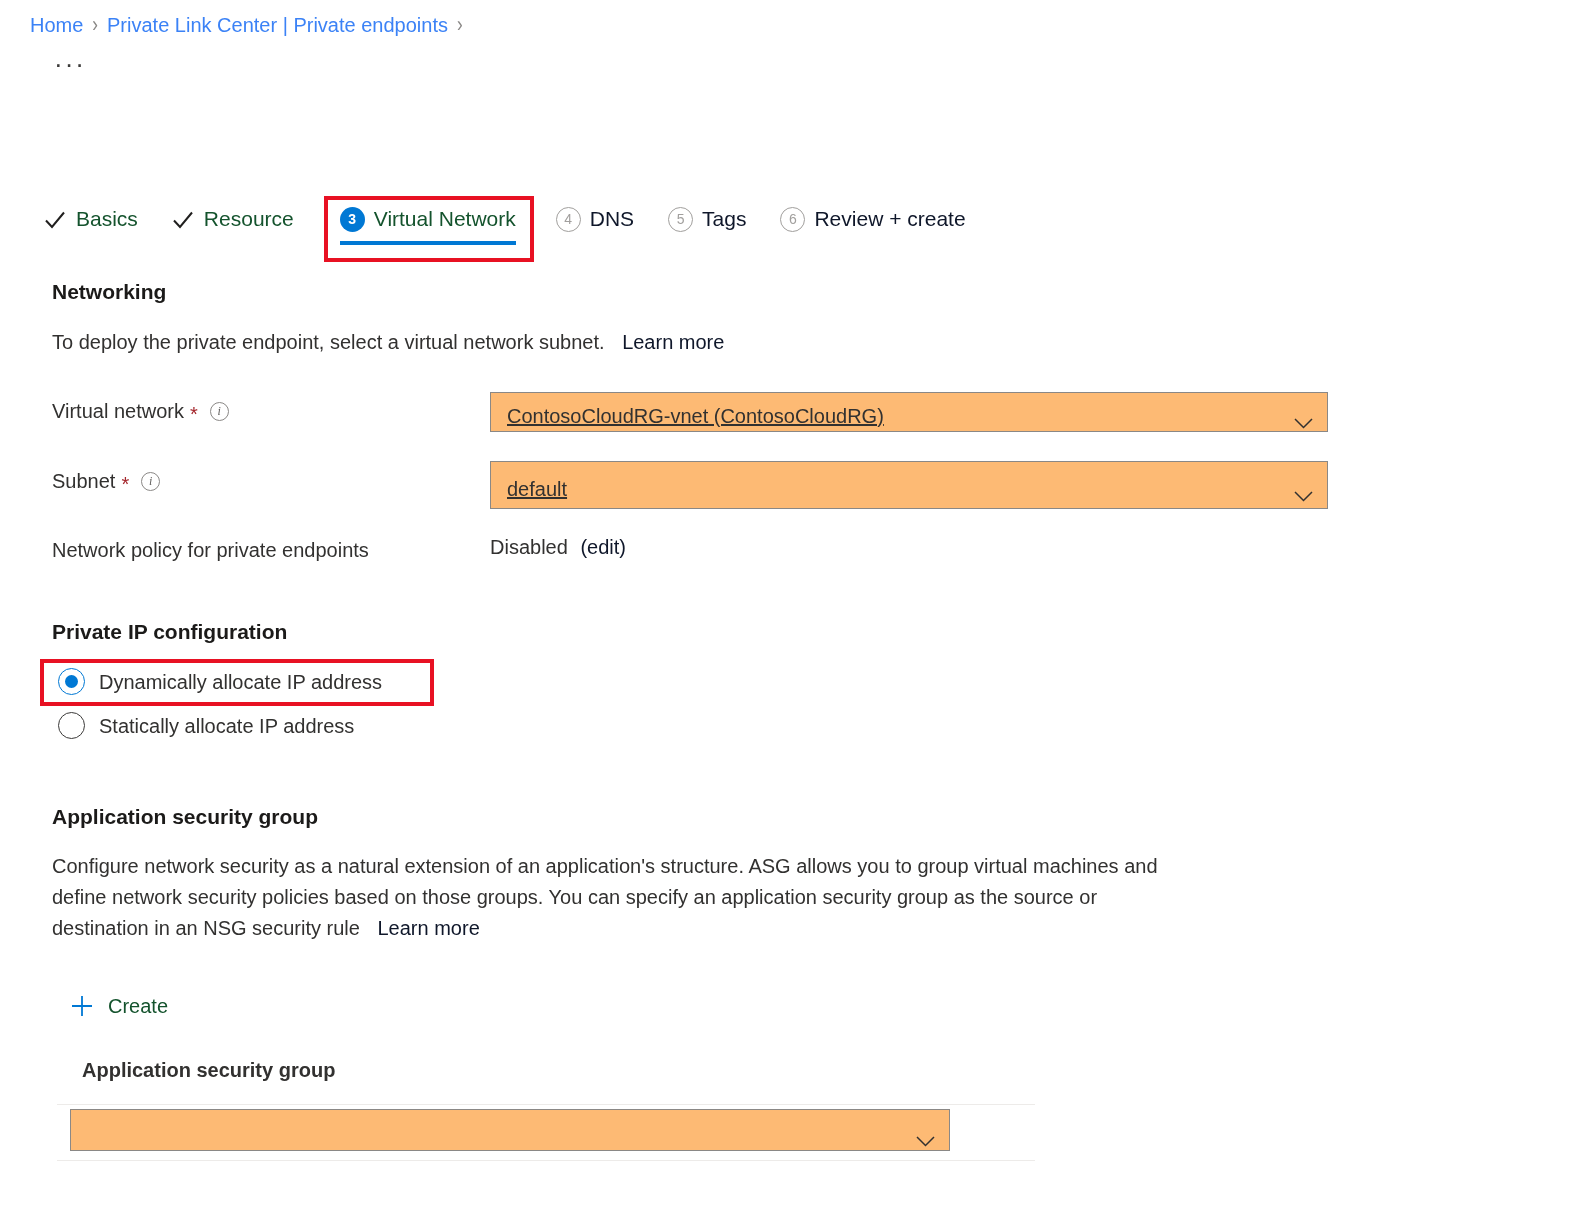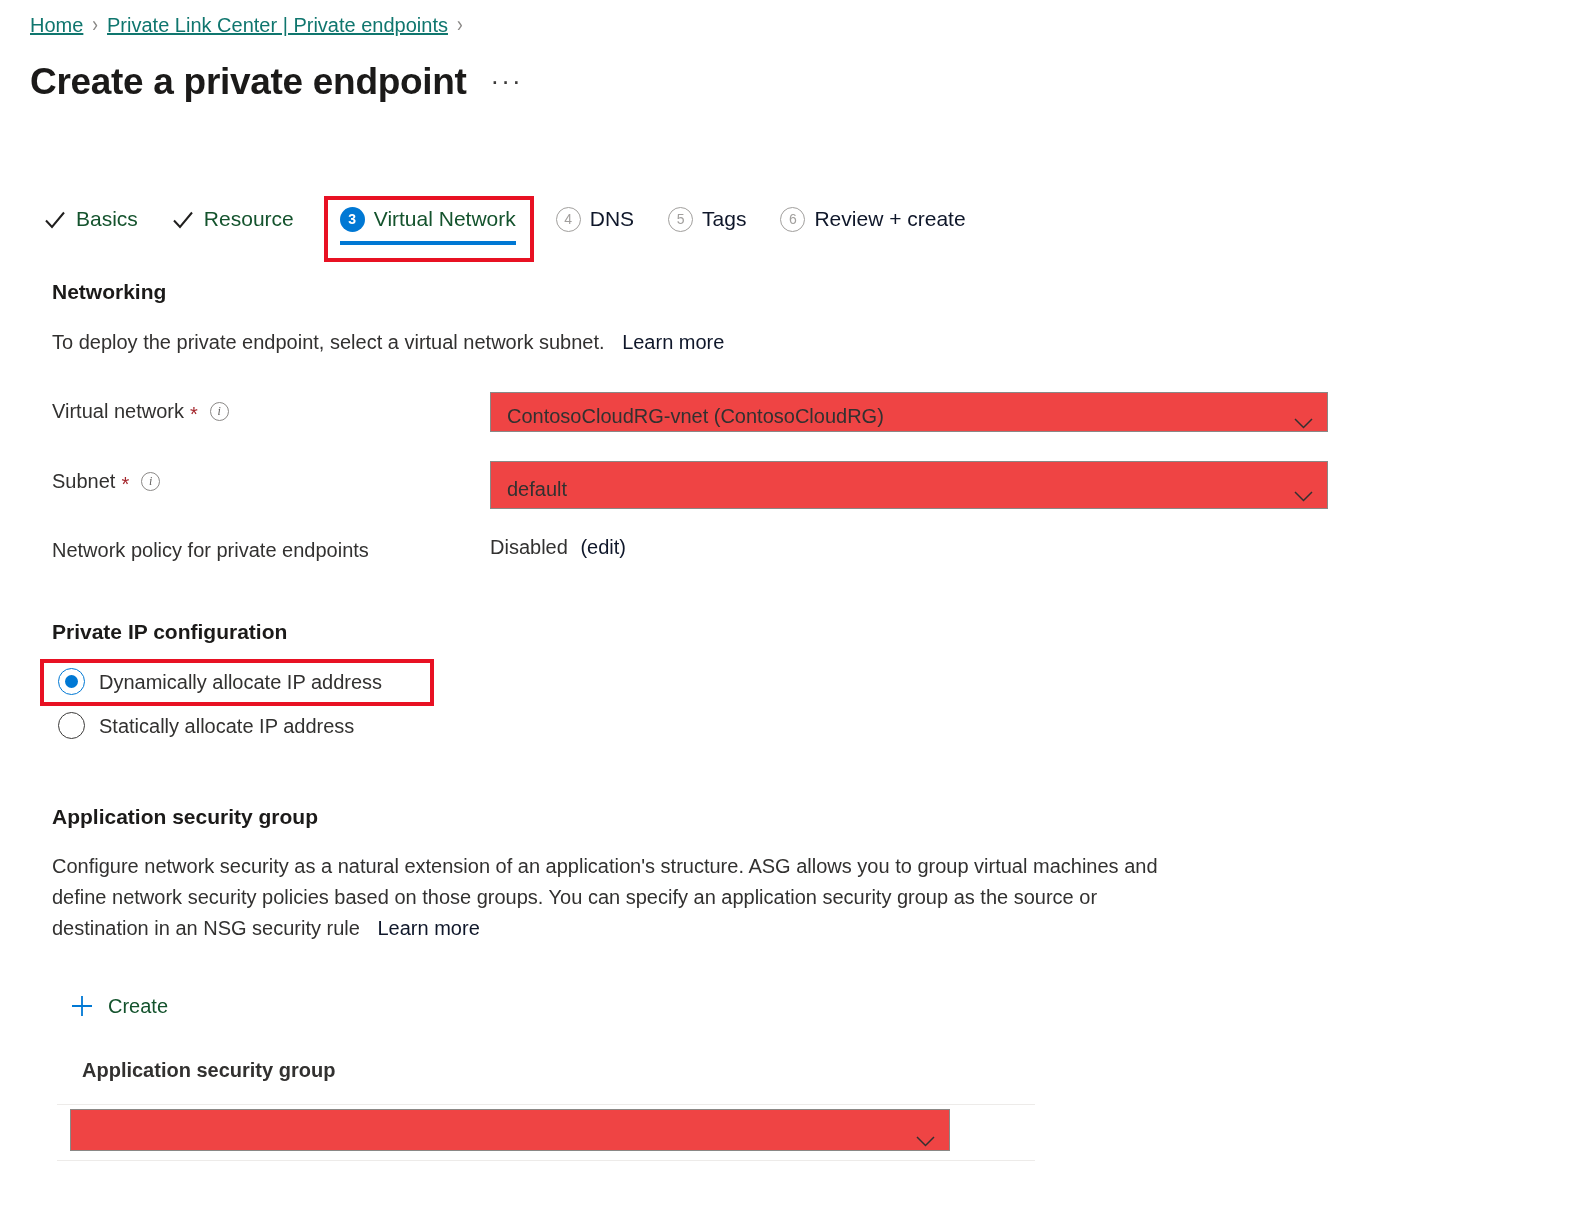--- a/index.html
+++ b/index.html
@@ -22,23 +22,22 @@
     position: absolute;
     left: 30px;
     top: 12px;
     display: flex;
     align-items: center;
     font-size: 20px;
     line-height: 26px;
     white-space: nowrap;
   }
   .crumb-link {
-    color: #0f766e;
-    cursor: pointer;
-    text-decoration: underline;
+    color: #3b82f6;
+    cursor: pointer;
   }
   .crumb-sep {
     color: #8a8886;
     margin: 0 9px;
     font-size: 17px;
     font-weight: 300;
     transform: scaleY(1.35);
     display: inline-block;
   }
 
@@ -202,27 +201,28 @@
     margin-left: 12px;
     box-sizing: border-box;
     cursor: pointer;
     flex: 0 0 auto;
   }
 
   .dropdown {
     position: absolute;
     box-sizing: border-box;
     border: 1px solid #8a8886;
-    background: #ef4444;
+    background: #fdba74;
     display: flex;
     align-items: center;
     padding: 8px 14px 0 16px;
     font-size: 20px;
     color: #323130;
     cursor: pointer;
+    text-decoration: underline;
   }
   .dropdown .dd-value {
     flex: 1 1 auto;
     white-space: nowrap;
     overflow: hidden;
     text-overflow: ellipsis;
   }
   .chev {
     width: 19px;
     height: 11px;
@@ -321,21 +321,20 @@
 <body>
 
 <div class="breadcrumb">
   <span class="crumb-link">Home</span>
   <span class="crumb-sep">›</span>
   <span class="crumb-link">Private Link Center | Private endpoints</span>
   <span class="crumb-sep">›</span>
 </div>
 
 <div class="page-title-row">
-  <span class="page-title">Create a private endpoint</span>
   <span class="ellipsis-btn">···</span>
 </div>
 
 <div class="tabs">
 
   <div class="tab done">
     <span class="check">
       <svg width="22" height="22" viewBox="0 0 22 22">
           <path d="M2 11.5 L8 18 L20 3.5" fill="none" stroke="#201f1e" stroke-width="2"></path>
         </svg>

